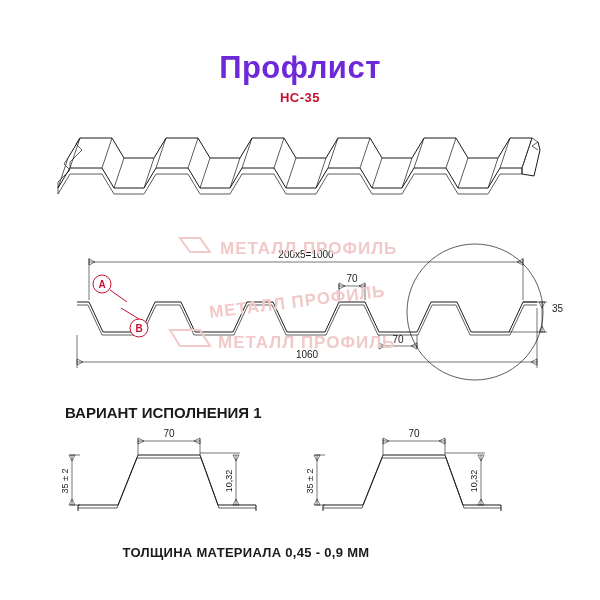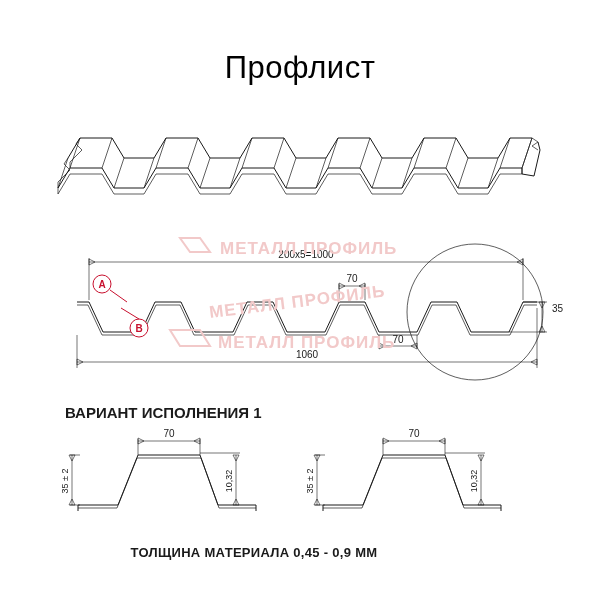--- a/index.html
+++ b/index.html
@@ -21,23 +21,23 @@
     height: 600px;
   }
   
   .title {
     position: absolute;
     top: 50px;
     left: 0;
     width: 600px;
     text-align: center;
     font-size: 31px;
-    font-weight: normal;
+    font-weight: bold;
     letter-spacing: 0.5px;
-    color: #000000;
+    color: #6d28d9;
   }
   .subtitle {
     position: absolute;
     top: 90px;
     left: 0;
     width: 600px;
     text-align: center;
     font-size: 13px;
     font-weight: bold;
     color: #c8102e;
@@ -73,21 +73,21 @@
     position: absolute;
     top: 425px;
     height: 105px;
   }
   .variant1-dwg { left: 60px;  width: 220px; }
   .variant2-dwg { left: 305px; width: 220px; }
   
   .footer {
     position: absolute;
     top: 545px;
-    left: 8px;
+    left: 0;
     width: 492px;
     text-align: center;
     font-size: 13px;
     font-weight: bold;
     letter-spacing: 0.3px;
     color: #1a1a1a;
   }
   
   .watermark {
     position: absolute;
@@ -128,20 +128,21 @@
     fill: #f2c9c9;
     letter-spacing: 1px;
   }
 </style>
 </head>
 <body>
 
 <div class="page">
 
   <div class="title">Профлист</div>
+  <div class="subtitle">НС-35</div>
 
   <div class="sheet3d">
     <svg width="500" height="110" viewBox="0 0 500 110">
 
       <path class="ln" d="M18,38 L30,18 L62,18 L74,38 L104,38 L116,18 L148,18 L160,38 L190,38 L202,18 L234,18 L246,38 L276,38 L288,18 L320,18 L332,38 L362,38 L374,18 L406,18 L418,38 L448,38 L460,18 L482,18"></path>
 
       <path class="ln" d="M8,68 L20,48 L52,48 L64,68 L94,68 L106,48 L138,48 L150,68 L180,68 L192,48 L224,48 L236,68 L266,68 L278,48 L310,48 L322,68 L352,68 L364,48 L396,48 L408,68 L438,68 L450,48 L472,48"></path>
 
       <path class="ln-thin" d="M18,38 L8,68 M30,18 L20,48 M62,18 L52,48 M74,38 L64,68 M104,38 L94,68 M116,18 L106,48 M148,18 L138,48 M160,38 L150,68 M190,38 L180,68 M202,18 L192,48 M234,18 L224,48 M246,38 L236,68 M276,38 L266,68 M288,18 L278,48 M320,18 L310,48 M332,38 L322,68 M362,38 L352,68 M374,18 L364,48 M406,18 L396,48 M418,38 L408,68 M448,38 L438,68 M460,18 L450,48 M482,18 L472,48"></path>
 

